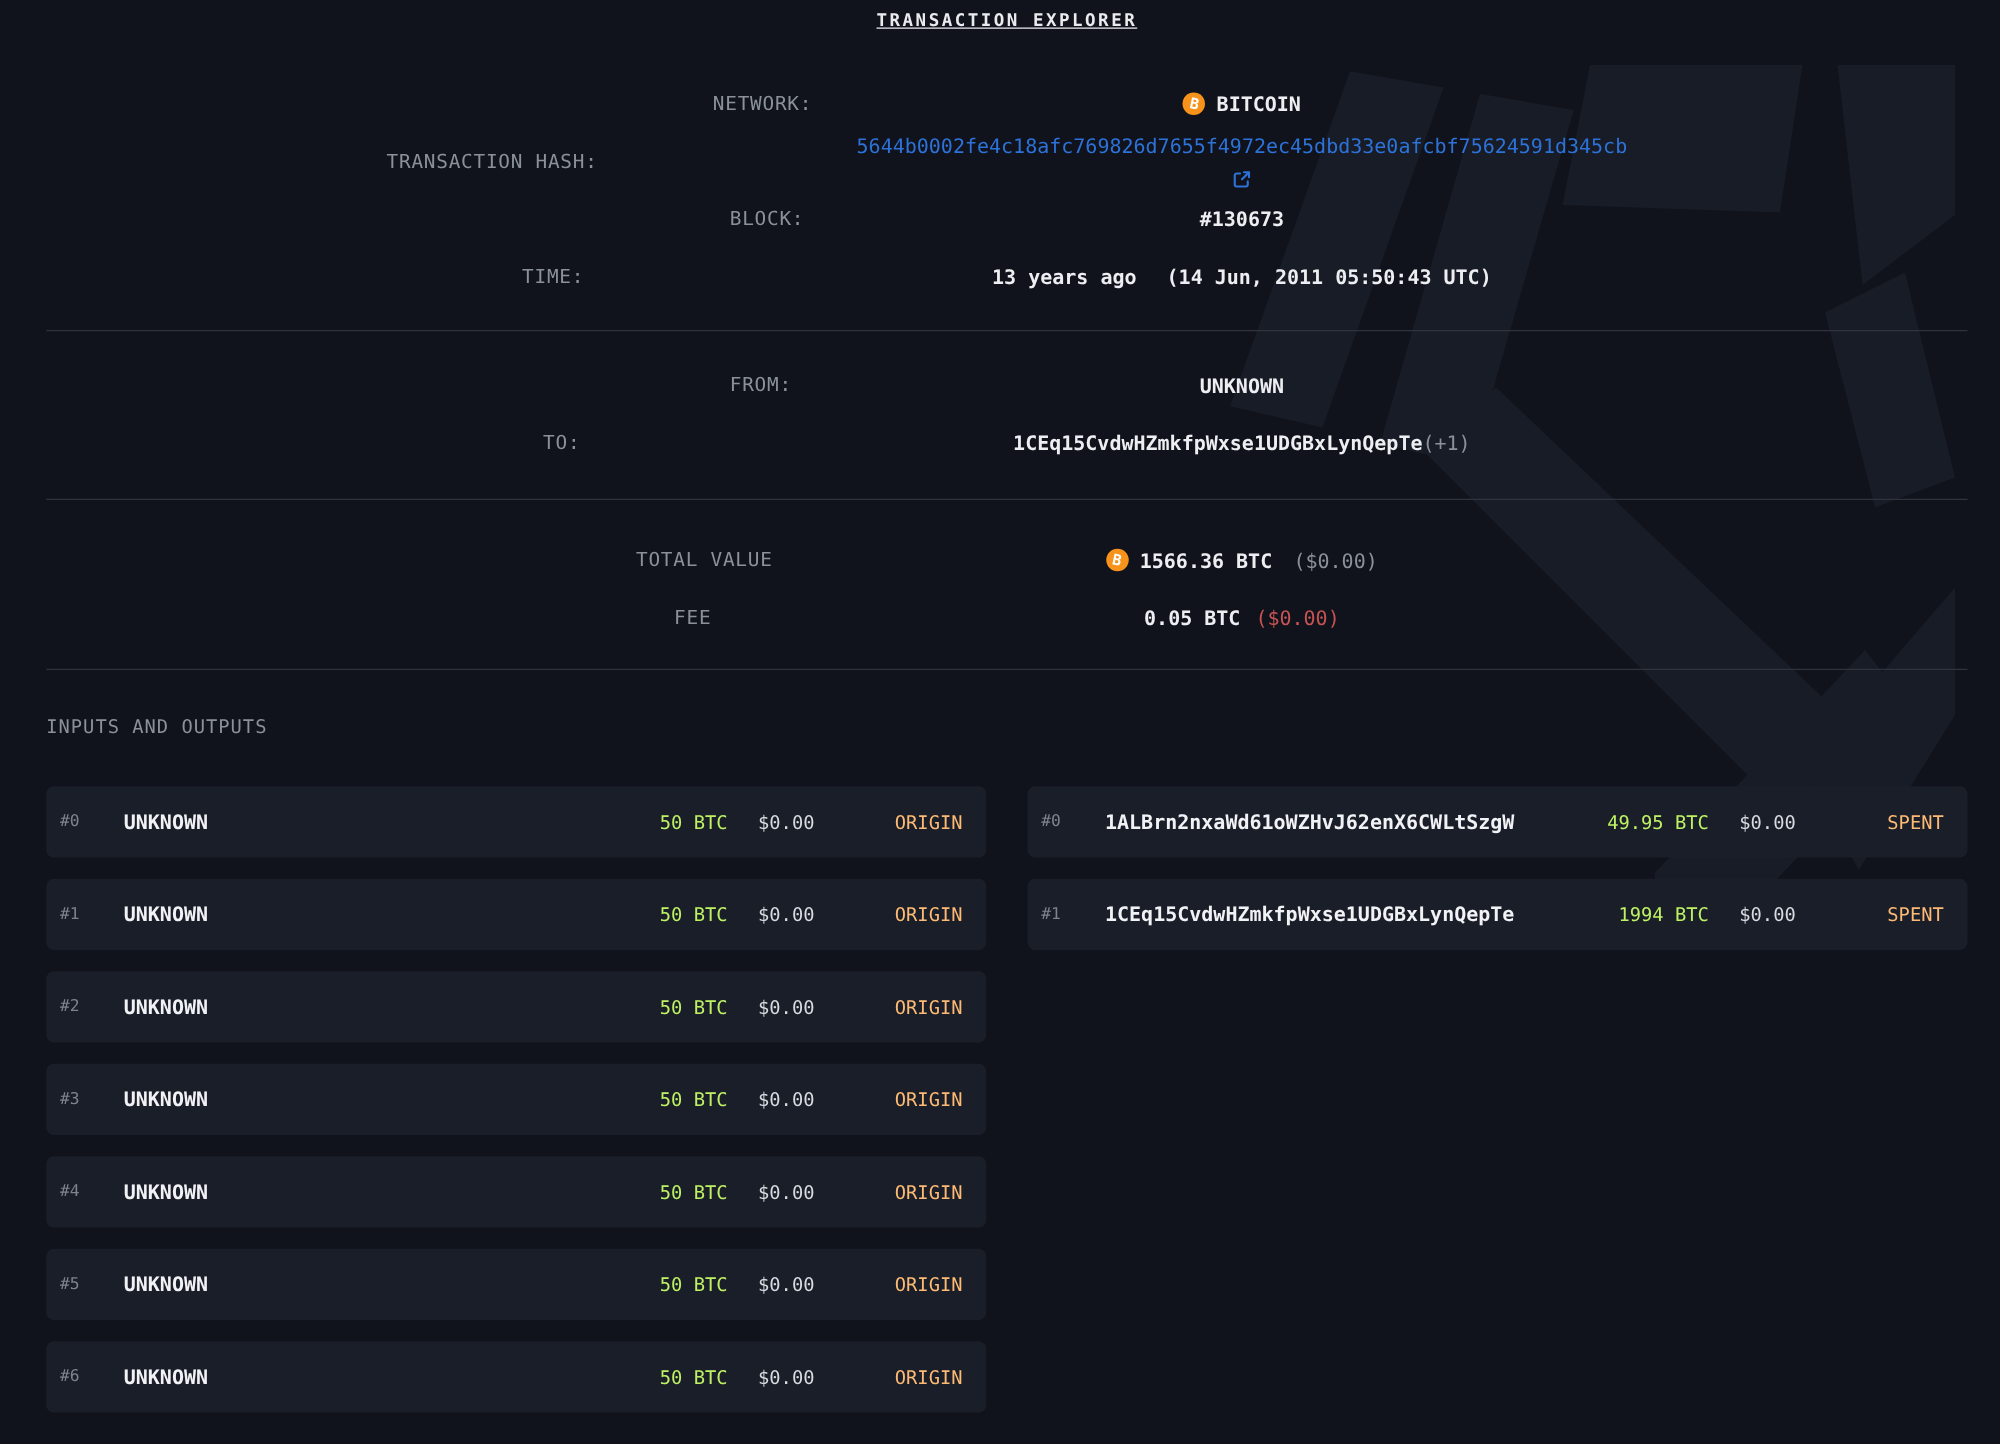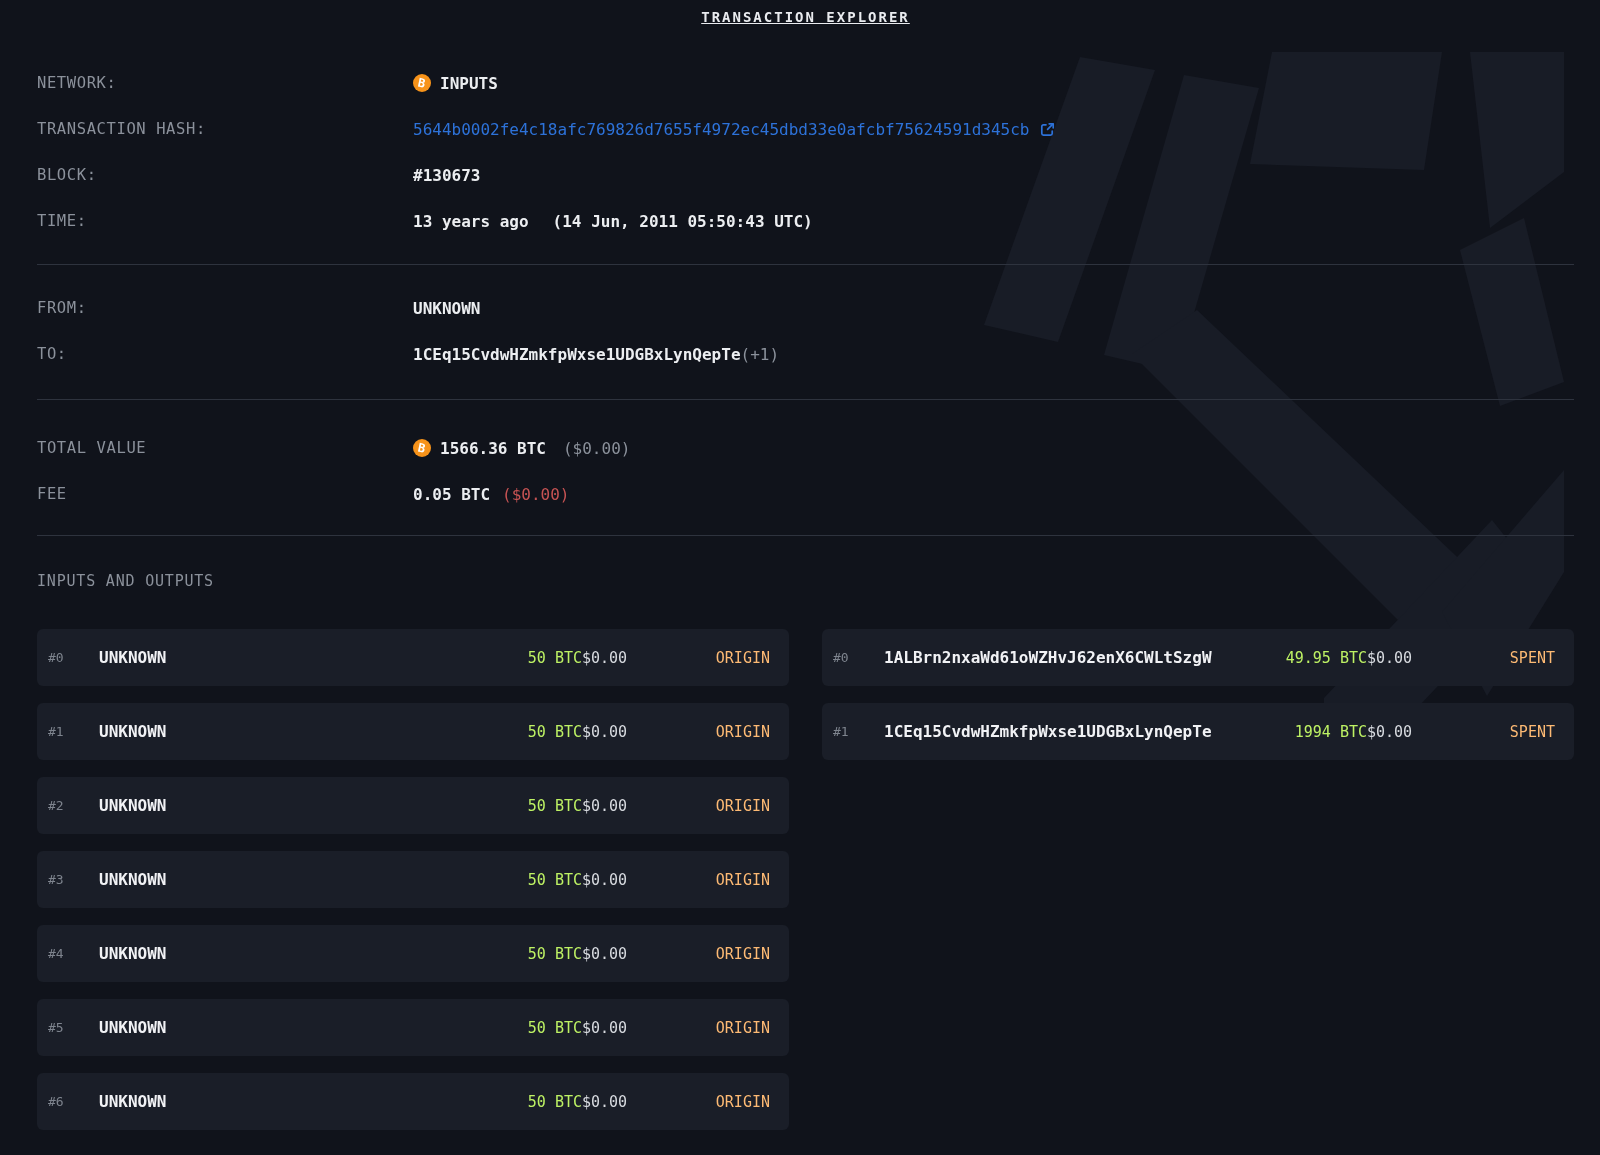--- a/index.html
+++ b/index.html
@@ -19,36 +19,36 @@
   .content { position: relative; z-index: 1; padding: 9px 26px 0 37px; }
 
   .page-title {
     text-align: center;
     font-size: 14px; font-weight: 700; letter-spacing: 2px;
     color: #e9ebef;
     text-decoration: underline;
   }
 
   .summary { margin-top: 35px; }
-  .info-row { display: flex; align-items: center; height: 46px; }
+  .info-row { display: flex; align-items: center; height: 46px; justify-content: center; }
   .info-label {
     width: 376px; flex: none;
     color: #8b919b; font-size: 15.5px; letter-spacing: 0.6px;
   }
   .info-value { font-size: 16px; color: #eceef1; display: flex; align-items: center; }
   .bold { font-weight: 700; }
   .muted { color: #8b919b; }
   .gap-sm { margin-left: 12px; }
   .gap-md { margin-left: 17px; }
   .gap-lg { margin-left: 24px; }
   .red { color: #c65353; }
 
   .hash-link {
     color: #2d72d9; font-size: 16px; text-decoration: none;
-    display: inline-flex; align-items: center; gap: 10px; cursor: pointer;
+    display: inline-flex; align-items: center; gap: 10px; cursor: pointer; flex-direction: column;
   }
   .ext-icon { display: inline-flex; }
 
   .divider { border: none; border-top: 1px solid #2e333e; }
   .hr-1 { margin: 20px 0; }
   .hr-2 { margin: 22px 0 25px; }
   .hr-3 { margin: 18px 0 0; }
 
   .btc-badge {
     width: 18px; height: 18px; border-radius: 50%;
@@ -69,21 +69,21 @@
     background: #1a1e28; border-radius: 6px; height: 57px;
     display: flex; align-items: center;
     padding: 0 19px 0 11px;
   }
   .io-idx { color: #7e848e; font-size: 13px; width: 51px; flex: none; }
   .io-addr {
     flex: 1; min-width: 0; overflow: hidden; white-space: nowrap;
     font-weight: 700; font-size: 16px; color: #f1f2f5;
   }
   .io-btc { color: #bef264; font-size: 15px; flex: none; min-width: 112px; text-align: right; }
-  .io-usd { color: #d8dbe0; font-size: 15px; flex: none; width: 94px; text-align: left; }
+  .io-usd { color: #d8dbe0; font-size: 15px; flex: none; width: 94px; text-align: center; }
   .io-tag {
     color: #fdba74; font-size: 15px; flex: none; width: 94px; text-align: right;
     cursor: pointer;
   }
 </style>
 </head>
 <body>
 
 <svg class="watermark" viewBox="0 0 592 672" aria-hidden="true">
   <polygon points="108,5 183,18 86,290 12,273"></polygon>
@@ -101,21 +101,21 @@
   <div class="page-title">TRANSACTION EXPLORER</div>
 
   <div class="summary">
 
     <div class="info-row">
       <div class="info-label">NETWORK:</div>
       <div class="info-value">
         <span class="btc-badge">
             <span>B</span>
           </span>
-        <span class="bold">INPUTS</span>
+        <span class="bold">BITCOIN</span>
       </div>
     </div>
 
     <div class="info-row">
       <div class="info-label">TRANSACTION HASH:</div>
       <div class="info-value">
         <a class="hash-link">
           <span>5644b0002fe4c18afc769826d7655f4972ec45dbd33e0afcbf75624591d345cb</span>
           <span class="ext-icon">
             <svg width="15" height="15" viewBox="0 0 15 15" fill="none" stroke="#2d72d9" stroke-width="1.7" stroke-linecap="round" stroke-linejoin="round">

